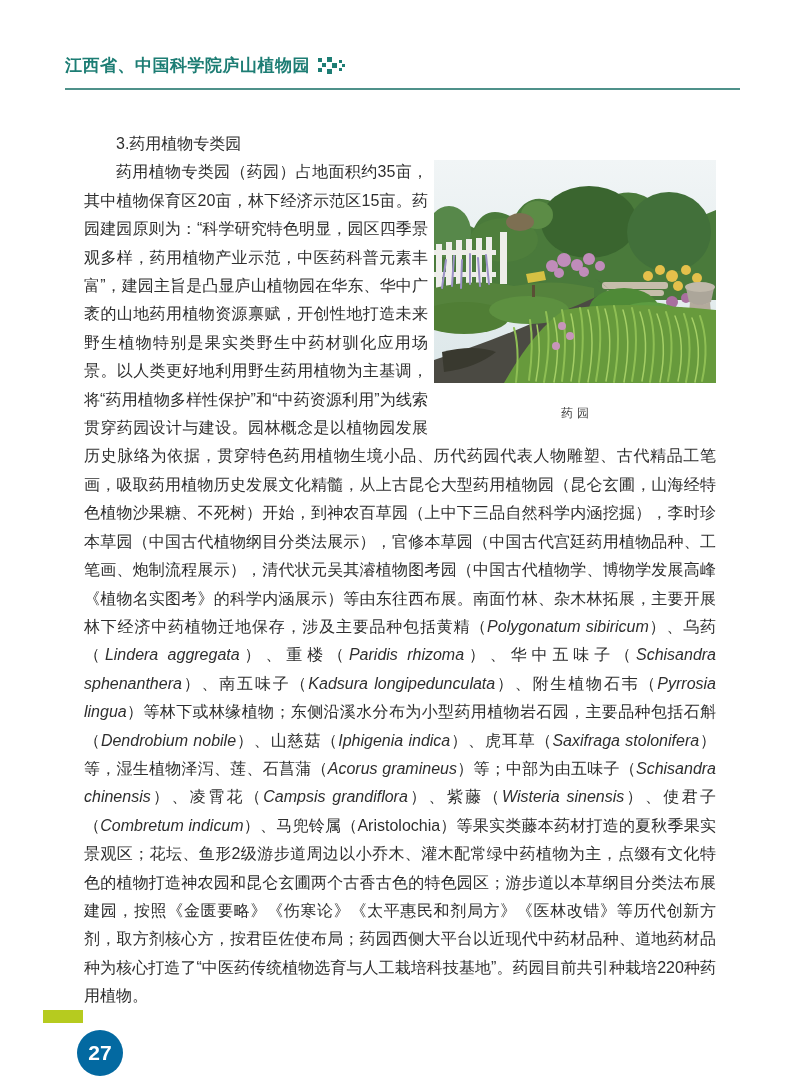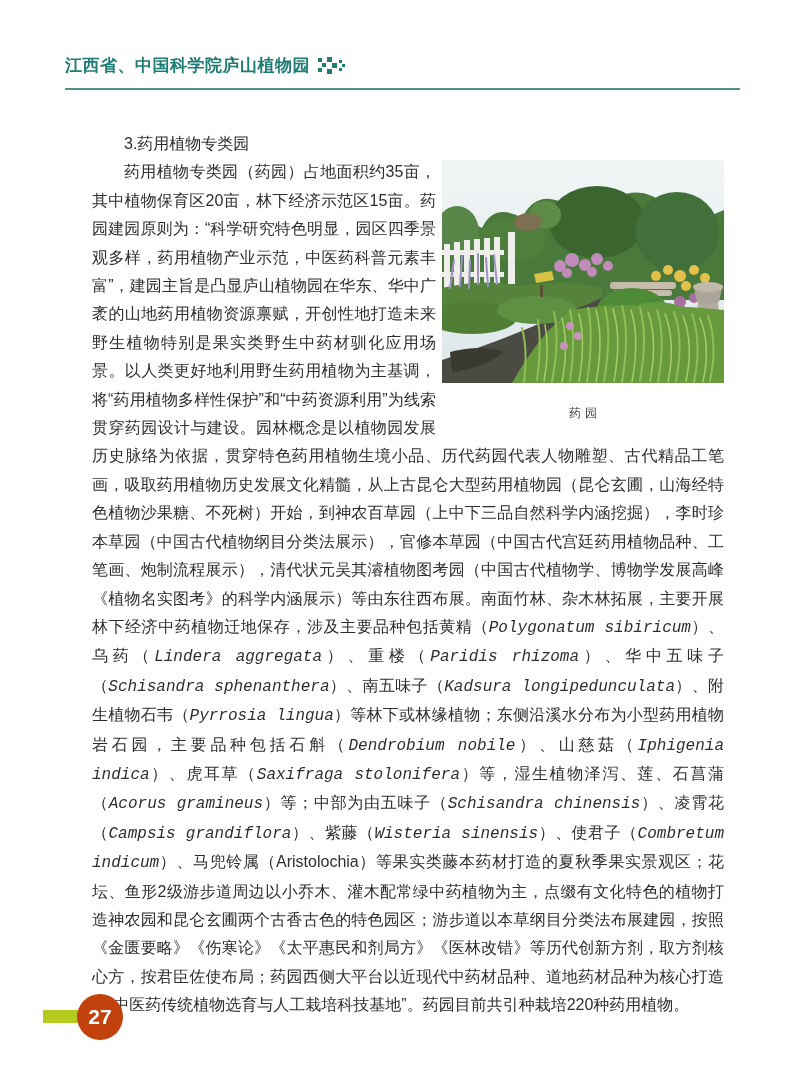--- a/index.html
+++ b/index.html
@@ -10,40 +10,40 @@
   }
 
   
   .header { position:absolute; left:65px; top:54px; width:675px; }
   .header-row { display:flex; align-items:center; gap:8px; }
   .header-title { color:#1d7d74; font-size:17px; font-weight:bold; letter-spacing:0.5px; }
   .header-rule { margin-top:11px; border-bottom:2px solid #4f918a; height:0; }
 
   
   .content {
-    position:absolute; left:92px; top:130px; width:632px;
+    position:absolute; left:84px; top:130px; width:632px;
     color:#2e2e2e; font-size:16px; line-height:28.4px;
     text-align:justify;
   }
   .para-indent { text-indent:2em; margin:0; }
-  .content i.latin { font-family:Liberation Mono, monospace; font-style:italic; }
+  .content i.latin { font-family:Liberation Sans, sans-serif; font-style:italic; }
 
   
   figure { float:right; width:282px; margin:2px 0 10px 6px; text-indent:0; }
   figure svg { display:block; }
   figcaption {
     text-align:center; font-size:12px; color:#3c3c3c;
     margin-top:16px; letter-spacing:4px; text-indent:4px;
   }
 
   
   .footer-bar { position:absolute; left:43px; top:1010px; width:40px; height:13px; background:#b6cb1f; }
   .page-circle {
-    position:absolute; left:77px; top:994px; width:46px; height:46px;
-    border-radius:50%; background:#c2410c; color:#ffffff;
+    position:absolute; left:77px; top:1030px; width:46px; height:46px;
+    border-radius:50%; background:#0369a1; color:#ffffff;
     font-weight:bold; font-size:21px;
     display:flex; align-items:center; justify-content:center;
   }
 </style>
 </head>
 <body>
 
 <div class="page">
 
   <div class="header">

